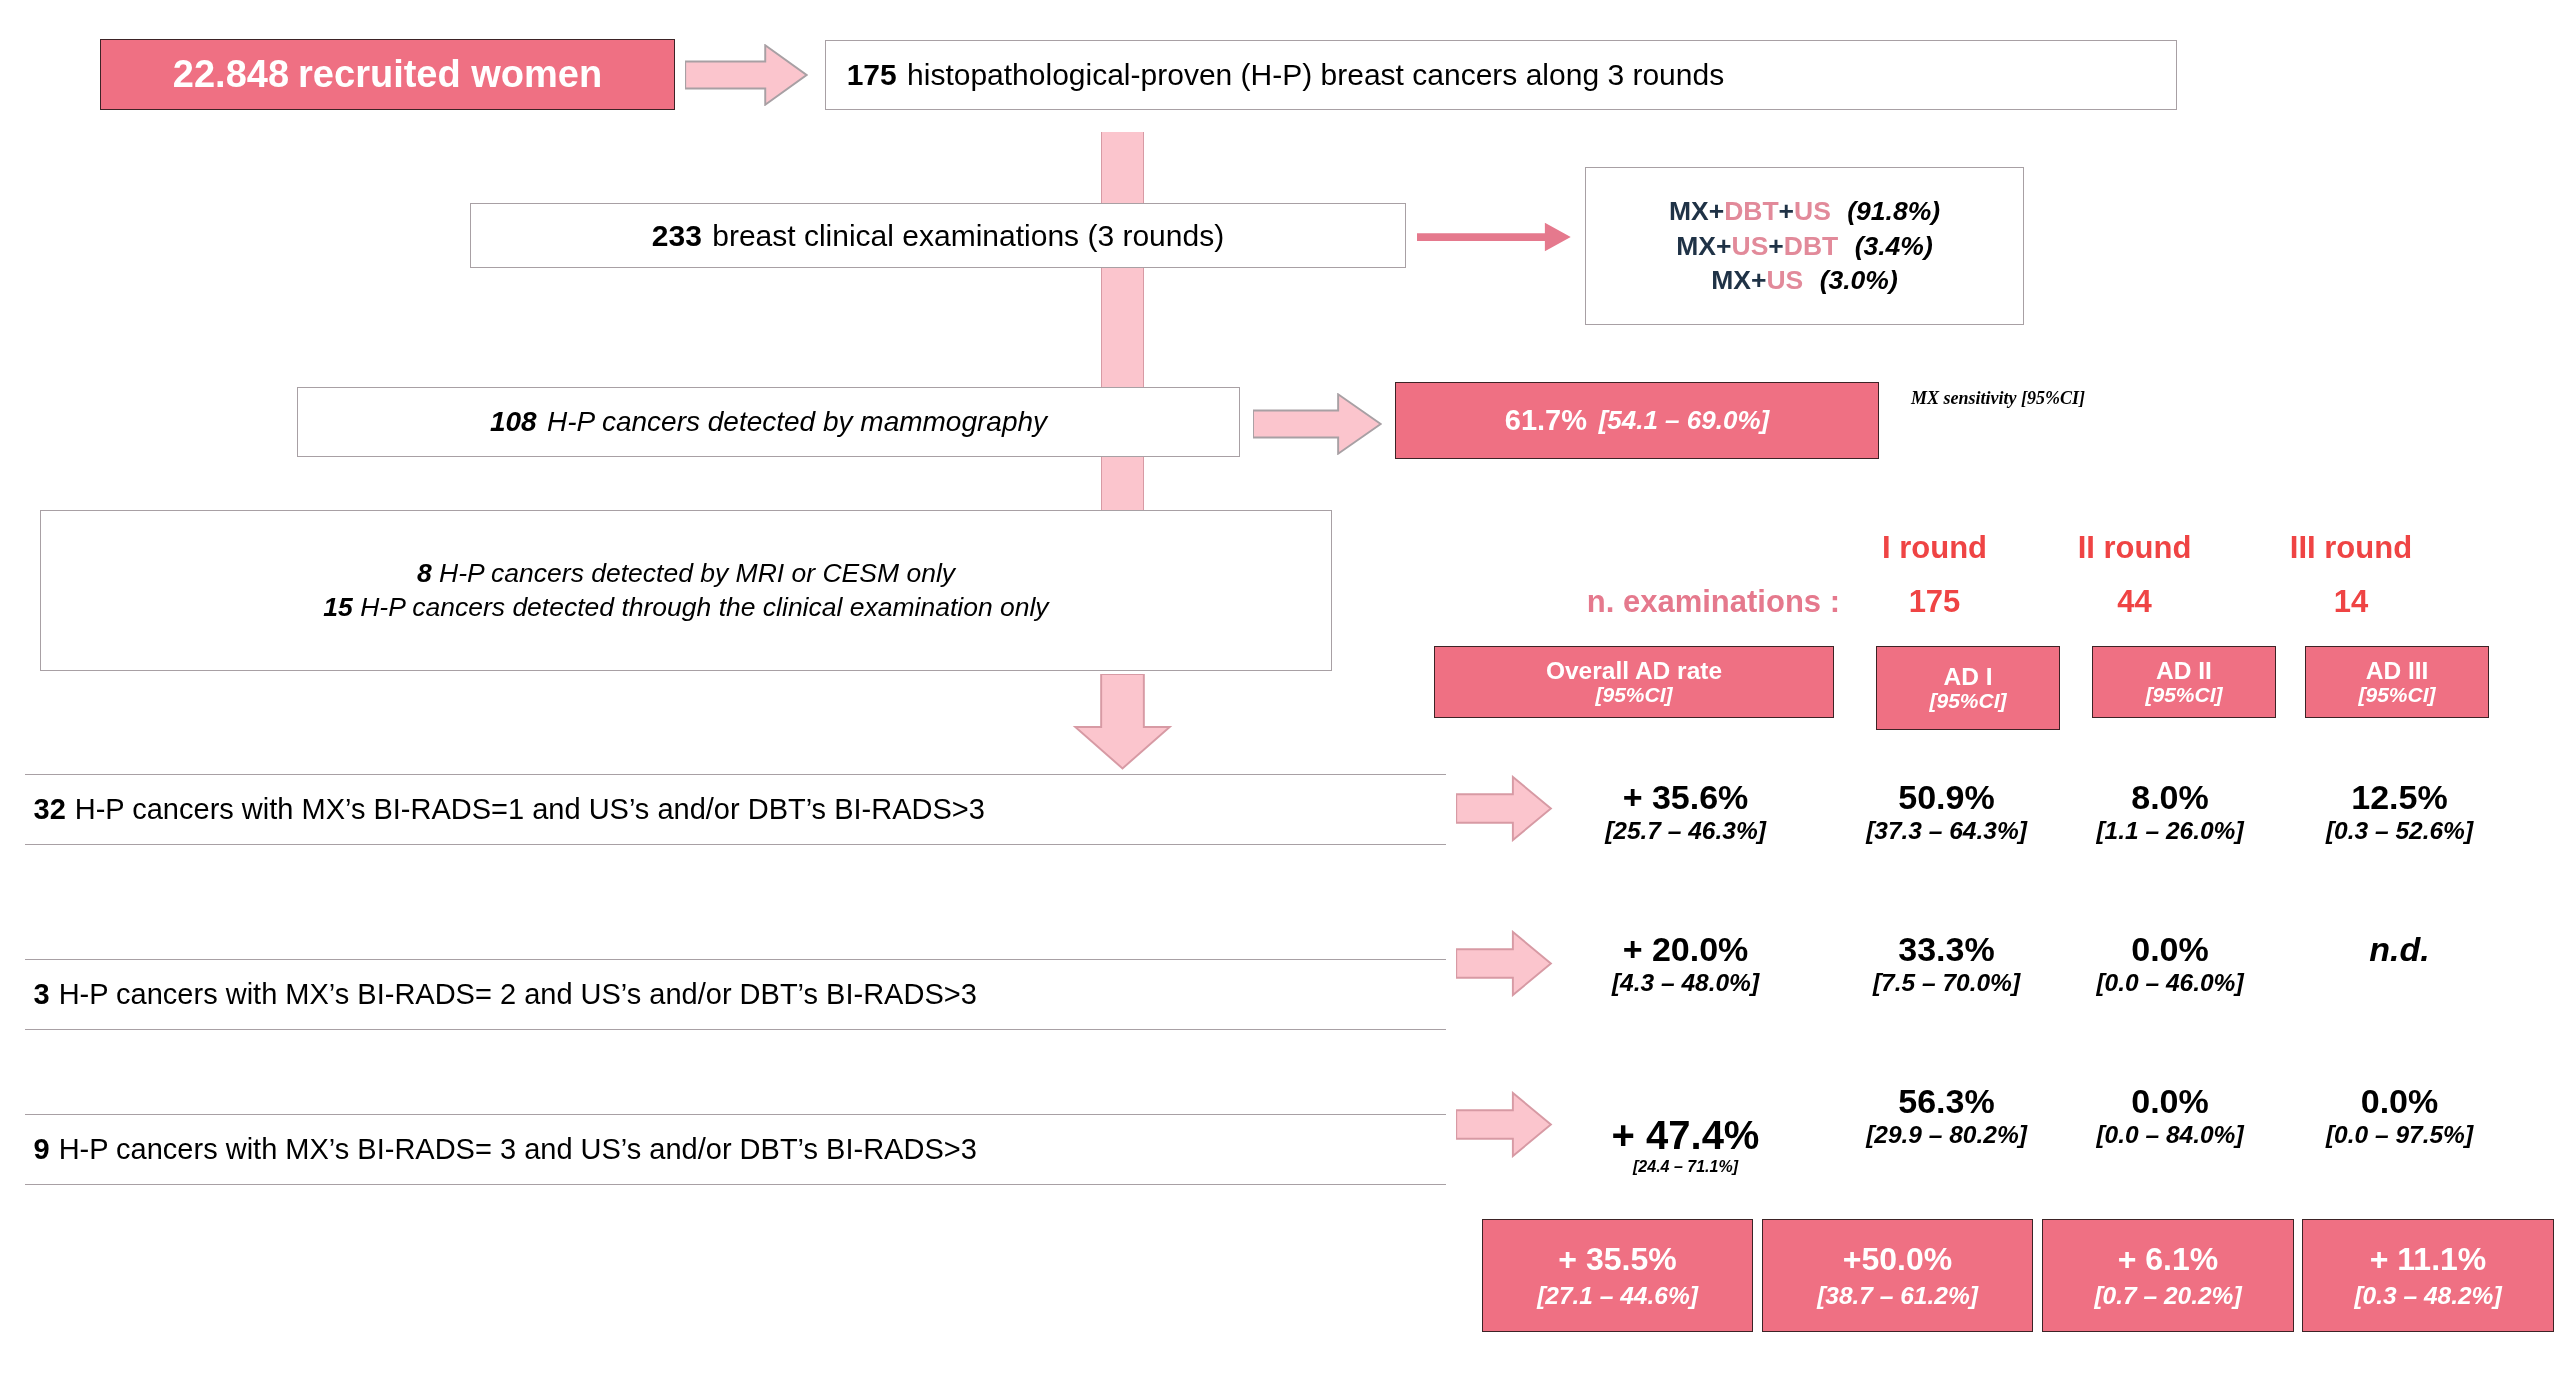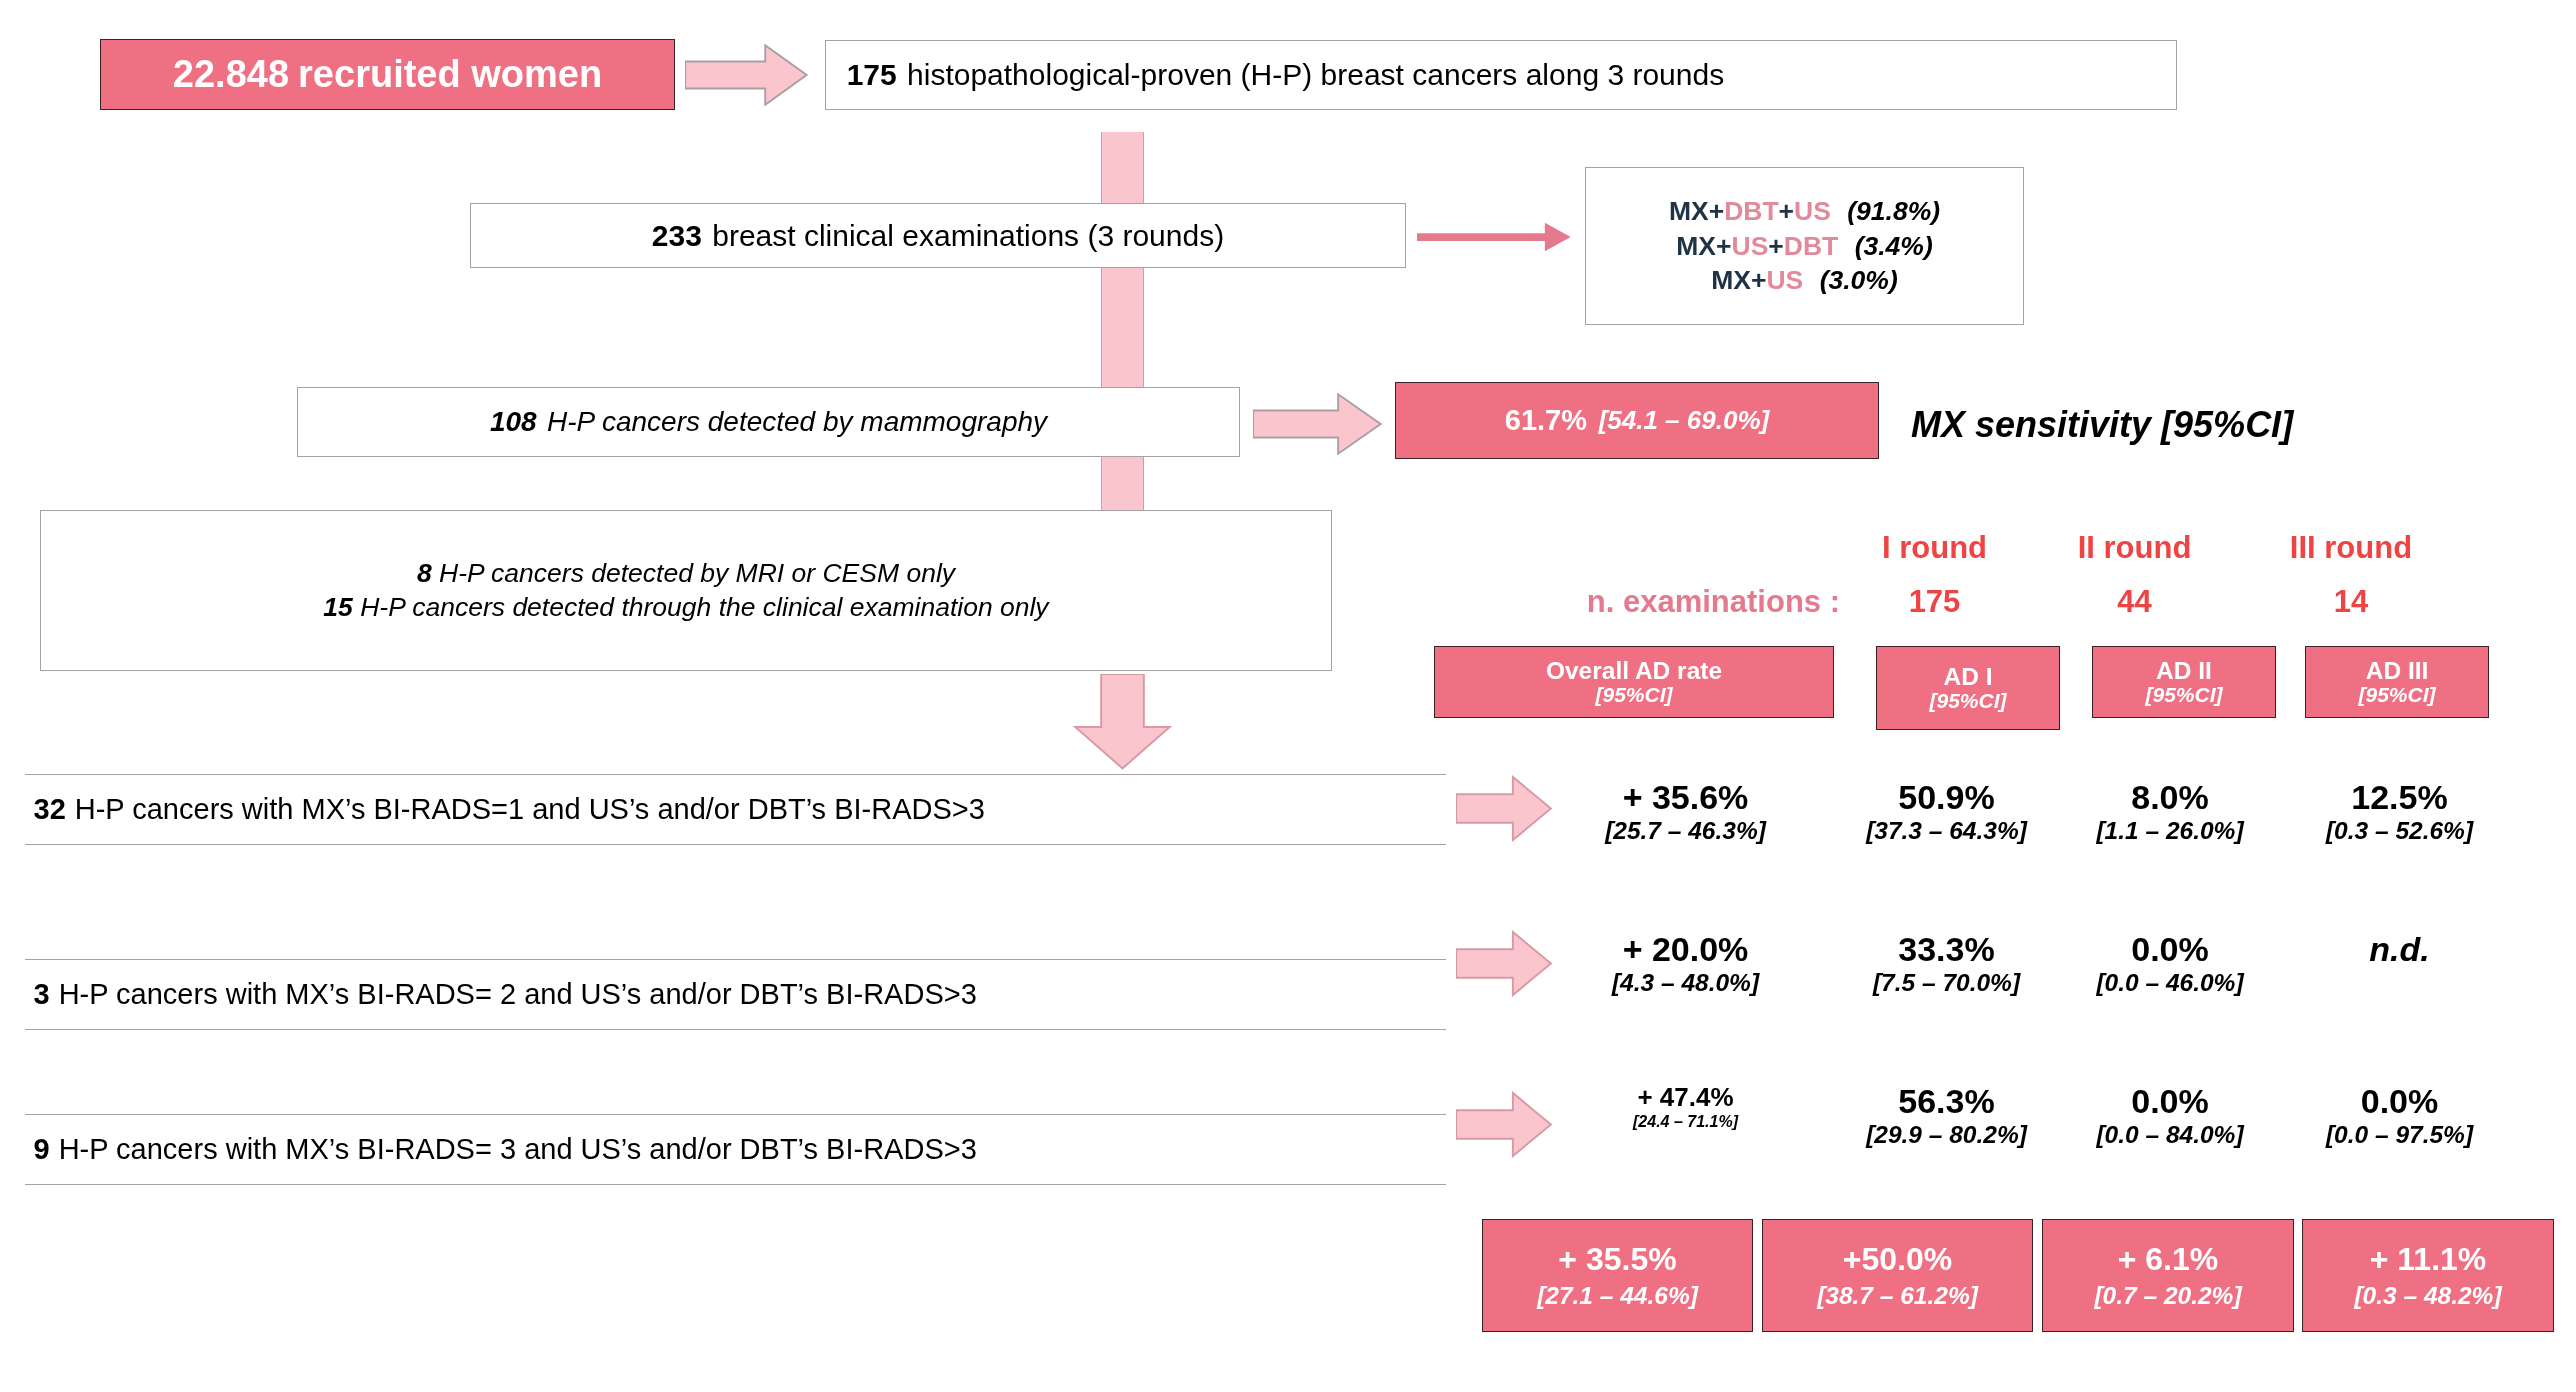--- a/index.html
+++ b/index.html
@@ -113,21 +113,21 @@
   <svg width="129" height="62" viewBox="0 0 200 96">
     <polygon points="0,27 132,27 132,2 198,48 132,94 132,69 0,69" fill="#fbc5cd" stroke="#a8a0a4" stroke-width="3"></polygon>
   </svg>
 </div>
 
 <div class="box pbox" style="left:1395px;top:382px;width:484px;height:77px;flex-direction:row;gap:11.6px;font-size:29px;">
   <span class="b">61.7%</span>
   <span class="bi" style="font-size:26px;">[54.1 – 69.0%]</span>
 </div>
 
-<div class="sidelbl" style="left:1911px;top:404px;font-size:36px;">MX sensitivity [95%CI]</div>
+<div class="sidelbl" style="left:1911px;top:388px;font-size:18px;font-family:Liberation Serif, serif;">MX sensitivity [95%CI]</div>
 
 <div class="box wbox" style="left:40px;top:510px;width:1292px;height:161px;flex-direction:column;justify-content:center;gap:3.9px;">
   <div style="font-size:26.5px;">
     <span class="bi">8</span>
     <span class="i">H-P cancers detected  by MRI or CESM only</span>
   </div>
   <div style="font-size:26.5px;">
     <span class="bi">15</span>
     <span class="i">H-P cancers detected  through the clinical examination only</span>
   </div>
@@ -214,21 +214,21 @@
 <div class="box wbox lefty" style="left:24.5px;top:1114px;width:1421px;height:71px;padding-left:9px;gap:9px;font-size:29px;border-left:none;border-right:none;">
   <span class="b">9</span>
   <span>H-P cancers with MX’s BI-RADS= 3 and US’s and/or DBT’s BI-RADS&gt;3</span>
 </div>
 <div class="arrow-right" style="left:1456px;top:1091px;width:97px;height:67px;">
   <svg width="97" height="67" viewBox="0 0 150 104">
     <polygon points="0,30 88,30 88,3 147,52 88,101 88,74 0,74" fill="#fbc5cd" stroke="#d79aa4" stroke-width="3"></polygon>
   </svg>
 </div>
 <div class="stat" style="left:1550px;top:1082px;width:271px;">
-  <div class="v" style="font-size:26px;">+ 47.4%</div>
+  <div class="v" style="font-size:40px;margin-top:31px;">+ 47.4%</div>
   <div class="ci" style="font-size:16px;">[24.4 – 71.1%]</div>
 </div>
 <div class="stat" style="left:1824px;top:1082px;width:245px;">
   <div class="v" style="font-size:34px;">56.3%</div>
   <div class="ci" style="font-size:24.5px;">[29.9 – 80.2%]</div>
 </div>
 <div class="stat" style="left:2060px;top:1082px;width:220px;">
   <div class="v" style="font-size:34px;">0.0%</div>
   <div class="ci" style="font-size:24.5px;">[0.0 – 84.0%]</div>
 </div>

